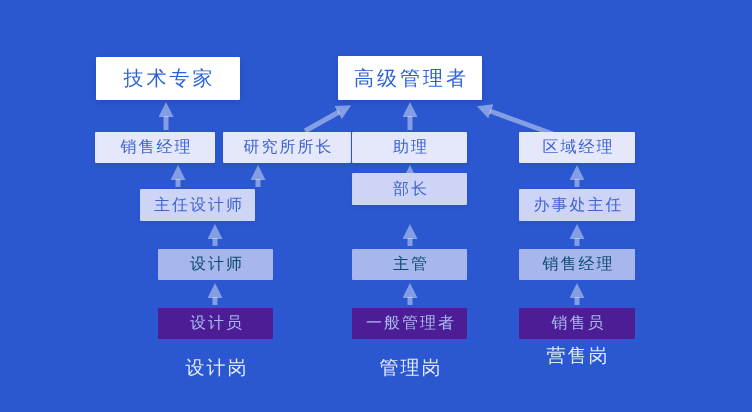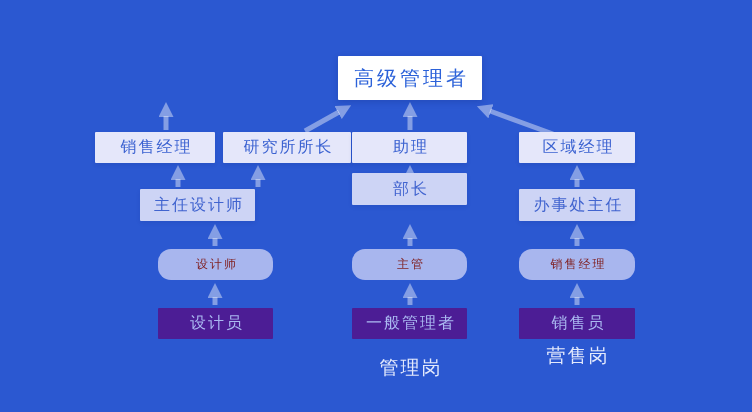--- a/index.html
+++ b/index.html
@@ -12,21 +12,21 @@
   .box{
     position:absolute;display:flex;align-items:center;justify-content:center;
     border-radius:1px;white-space:nowrap;text-indent:3px;
   }
   .lv1{
     background:#ffffff;color:#2c62d9;font-size:20px;letter-spacing:3px;font-weight:500;
     box-shadow:0 2px 6px rgba(14,32,108,0.22);
   }
   .lv2{background:#e5e7fa;color:#3b62d1;font-size:16px;letter-spacing:2px;box-shadow:0 2px 4px rgba(14,32,108,0.12);}
   .lv3{background:#cdd4f5;color:#4164cf;font-size:16px;letter-spacing:2px;box-shadow:0 2px 4px rgba(14,32,108,0.10);}
-  .lv4{background:#a8b6ee;color:#7f1d1d;font-size:12px;letter-spacing:2px;border-radius:13px;}
+  .lv4{background:#a8b6ee;color:#0c4a6e;font-size:16px;letter-spacing:2px;}
   .lv5{background:#4c1d95;color:#aab9f1;font-size:16px;letter-spacing:2px;}
   .flabel{
     position:absolute;display:flex;align-items:center;justify-content:center;
     color:#e3e9fc;font-size:19px;letter-spacing:2px;text-indent:2px;white-space:nowrap;
   }
 </style>
 </head>
 <body>
 
 <div class="stage">
@@ -48,27 +48,29 @@
       <line x1="410" y1="187" x2="410" y2="179"></line>
       <line x1="410" y1="246" x2="410" y2="238"></line>
       <line x1="410" y1="305" x2="410" y2="297"></line>
       <line x1="553" y1="134" x2="490" y2="111"></line>
       <line x1="577" y1="187" x2="577" y2="179"></line>
       <line x1="577" y1="246" x2="577" y2="238"></line>
       <line x1="577" y1="305" x2="577" y2="297"></line>
     </g>
   </svg>
 
+  <div class="box lv1" style="left:96px;top:57px;width:144px;height:43px">技术专家</div>
   <div class="box lv1" style="left:338px;top:56px;width:144px;height:44px">高级管理者</div>
 
   <div class="box lv2" style="left:95px;top:132px;width:120px;height:31px">销售经理</div>
   <div class="box lv2" style="left:223px;top:132px;width:128px;height:31px">研究所所长</div>
   <div class="box lv3" style="left:140px;top:189px;width:115px;height:32px">主任设计师</div>
   <div class="box lv4" style="left:158px;top:249px;width:115px;height:31px">设计师</div>
   <div class="box lv5" style="left:158px;top:308px;width:115px;height:31px">设计员</div>
+  <div class="flabel" style="left:156px;top:356px;width:120px;height:24px">设计岗</div>
 
   <div class="box lv2" style="left:352px;top:132px;width:115px;height:31px">助理</div>
   <div class="box lv3" style="left:352px;top:173px;width:115px;height:32px">部长</div>
   <div class="box lv4" style="left:352px;top:249px;width:115px;height:31px">主管</div>
   <div class="box lv5" style="left:352px;top:308px;width:115px;height:31px">一般管理者</div>
   <div class="flabel" style="left:350px;top:356px;width:120px;height:24px">管理岗</div>
 
   <div class="box lv2" style="left:519px;top:132px;width:116px;height:31px">区域经理</div>
   <div class="box lv3" style="left:519px;top:189px;width:116px;height:32px">办事处主任</div>
   <div class="box lv4" style="left:519px;top:249px;width:116px;height:31px">销售经理</div>

